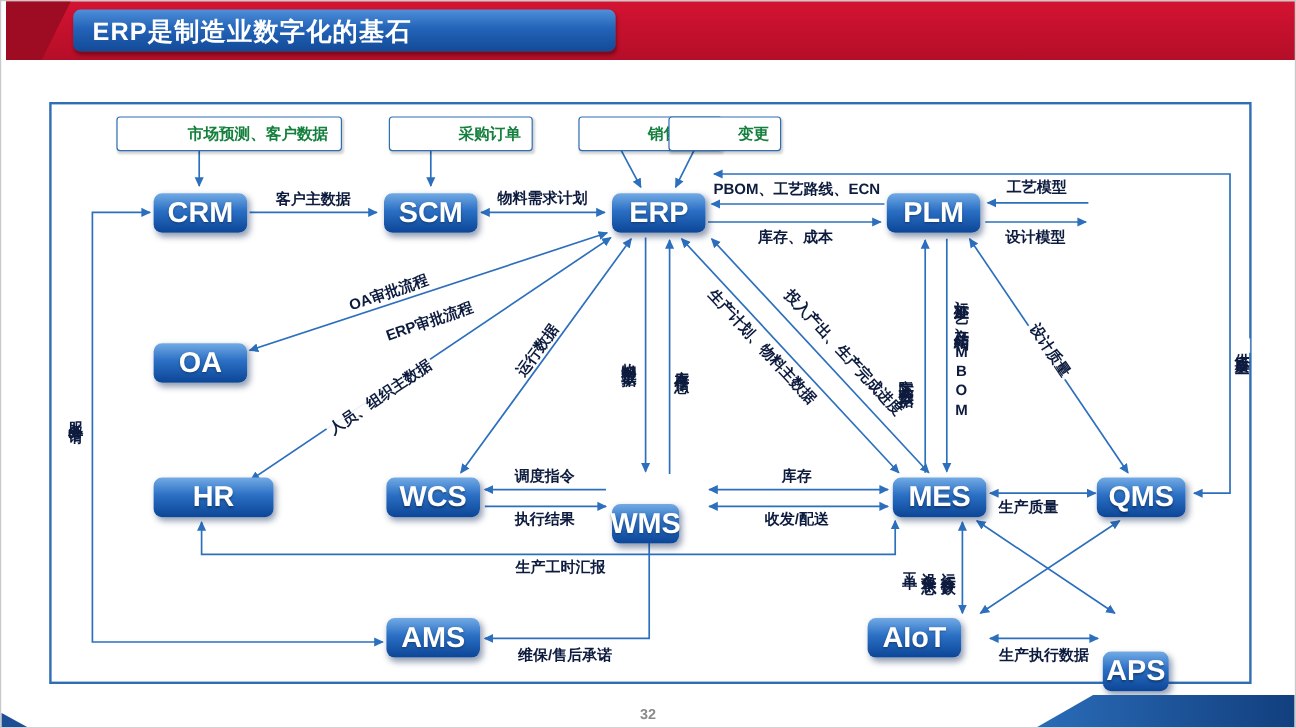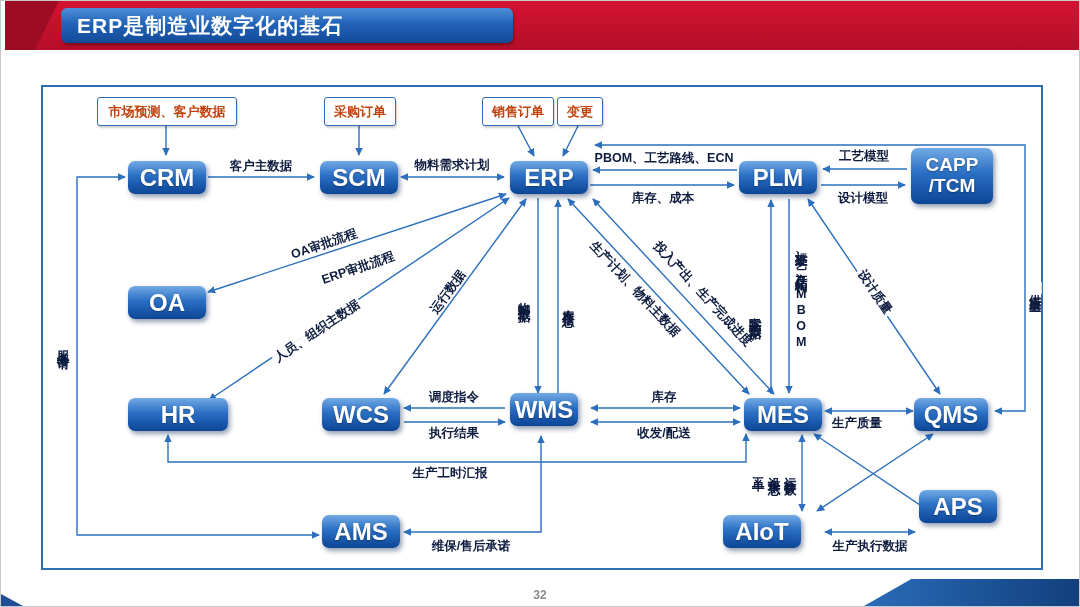--- a/index.html
+++ b/index.html
@@ -27,21 +27,21 @@
   
   .node { position:absolute; display:flex; align-items:center; justify-content:center;
           color:#fff; font-weight:bold; font-size:24px; border-radius:7px;
           background:linear-gradient(180deg,#72aae4 0%,#2a6fc4 45%,#0c4596 100%);
           box-shadow:2px 3px 5px rgba(15,40,85,.45); text-shadow:0 1px 2px rgba(0,0,0,.35); }
   .node.tall { flex-direction:column; line-height:1.1; font-size:19px; }
 
   
   .src { position:absolute; display:flex; align-items:center; justify-content:center;
          background:#fff; border:1.6px solid #2f6eb5; border-radius:3px;
-         font-size:13px; font-weight:600; color:#c2410c; box-shadow:1px 2px 2px rgba(0,0,0,.18); }
+         font-size:13px; font-weight:600; color:#15803d; box-shadow:1px 2px 2px rgba(0,0,0,.18);padding-left:48px; }
 
   
   .lbl { position:absolute; transform:translate(-50%,-50%); font-size:12.5px; font-weight:700;
          color:#0d1b3e; background:rgba(255,255,255,.92); padding:0 2px; white-space:nowrap;
          line-height:1.15; }
   .lbl.v { writing-mode:vertical-rl; text-orientation:upright; letter-spacing:2px; padding:2px 0; }
 
   
   .page-num { position:absolute; bottom:4px; left:0; width:100%; text-align:center;
               font-size:12px; color:#8a8a8a; font-weight:bold; }
@@ -107,46 +107,42 @@
 
   <div class="src" style="left:96px;top:96px;width:138px;height:27px">市场预测、客户数据</div>
   <div class="src" style="left:323px;top:96px;width:70px;height:27px">采购订单</div>
   <div class="src" style="left:481px;top:96px;width:70px;height:27px">销售订单</div>
   <div class="src" style="left:556px;top:96px;width:44px;height:27px">变更</div>
 
   <div class="node" style="left:127px;top:160px;width:78px;height:33px">CRM</div>
   <div class="node" style="left:319px;top:160px;width:78px;height:33px">SCM</div>
   <div class="node" style="left:509px;top:160px;width:78px;height:33px">ERP</div>
   <div class="node" style="left:738px;top:160px;width:78px;height:33px">PLM</div>
-  <div class="node tall" style="left:910px;top:147px;width:82px;height:56px">
-    <span>CAPP</span>
-    <span>/TCM</span>
-  </div>
   <div class="node" style="left:127px;top:285px;width:78px;height:33px">OA</div>
   <div class="node" style="left:127px;top:397px;width:100px;height:33px">HR</div>
   <div class="node" style="left:321px;top:397px;width:78px;height:33px">WCS</div>
-  <div class="node" style="left:509px;top:392px;width:68px;height:33px">WMS</div>
+  <div class="node" style="left:509px;top:419px;width:56px;height:33px">WMS</div>
   <div class="node" style="left:743px;top:397px;width:78px;height:33px">MES</div>
   <div class="node" style="left:913px;top:397px;width:74px;height:33px">QMS</div>
   <div class="node" style="left:321px;top:514px;width:78px;height:33px">AMS</div>
   <div class="node" style="left:722px;top:514px;width:78px;height:33px">AIoT</div>
-  <div class="node" style="left:918px;top:489px;width:78px;height:33px">APS</div>
+  <div class="node" style="left:918px;top:542px;width:55px;height:33px">APS</div>
 
   <div class="lbl" style="left:260px;top:165px">客户主数据</div>
   <div class="lbl" style="left:451px;top:164px">物料需求计划</div>
   <div class="lbl" style="left:663px;top:157px">PBOM、工艺路线、ECN</div>
   <div class="lbl" style="left:662px;top:197px">库存、成本</div>
   <div class="lbl" style="left:863px;top:155px">工艺模型</div>
   <div class="lbl" style="left:862px;top:197px">设计模型</div>
   <div class="lbl" style="left:453px;top:396px">调度指令</div>
   <div class="lbl" style="left:453px;top:432px">执行结果</div>
   <div class="lbl" style="left:663px;top:396px">库存</div>
   <div class="lbl" style="left:663px;top:432px">收发/配送</div>
   <div class="lbl" style="left:856px;top:422px">生产质量</div>
-  <div class="lbl" style="left:449px;top:472px">生产工时汇报</div>
+  <div class="lbl" style="left:466px;top:472px">生产工时汇报</div>
   <div class="lbl" style="left:470px;top:545px">维保/售后承诺</div>
   <div class="lbl" style="left:869px;top:545px">生产执行数据</div>
 
   <div class="lbl" style="left:323px;top:243px;transform:translate(-50%,-50%) rotate(-19deg)">OA审批流程</div>
   <div class="lbl" style="left:357px;top:267px;transform:translate(-50%,-50%) rotate(-19deg)">ERP审批流程</div>
   <div class="lbl" style="left:316px;top:330px;transform:translate(-50%,-50%) rotate(-34deg)">人员、组织主数据</div>
   <div class="lbl" style="left:447px;top:291px;transform:translate(-50%,-50%) rotate(-54deg)">运行数据</div>
   <div class="lbl" style="left:634px;top:288px;transform:translate(-50%,-50%) rotate(47deg)">生产计划、物料主数据</div>
   <div class="lbl" style="left:702px;top:293px;transform:translate(-50%,-50%) rotate(47deg)">投入产出、生产完成进度</div>
   <div class="lbl" style="left:874px;top:291px;transform:translate(-50%,-50%) rotate(56deg)">设计质量</div>

